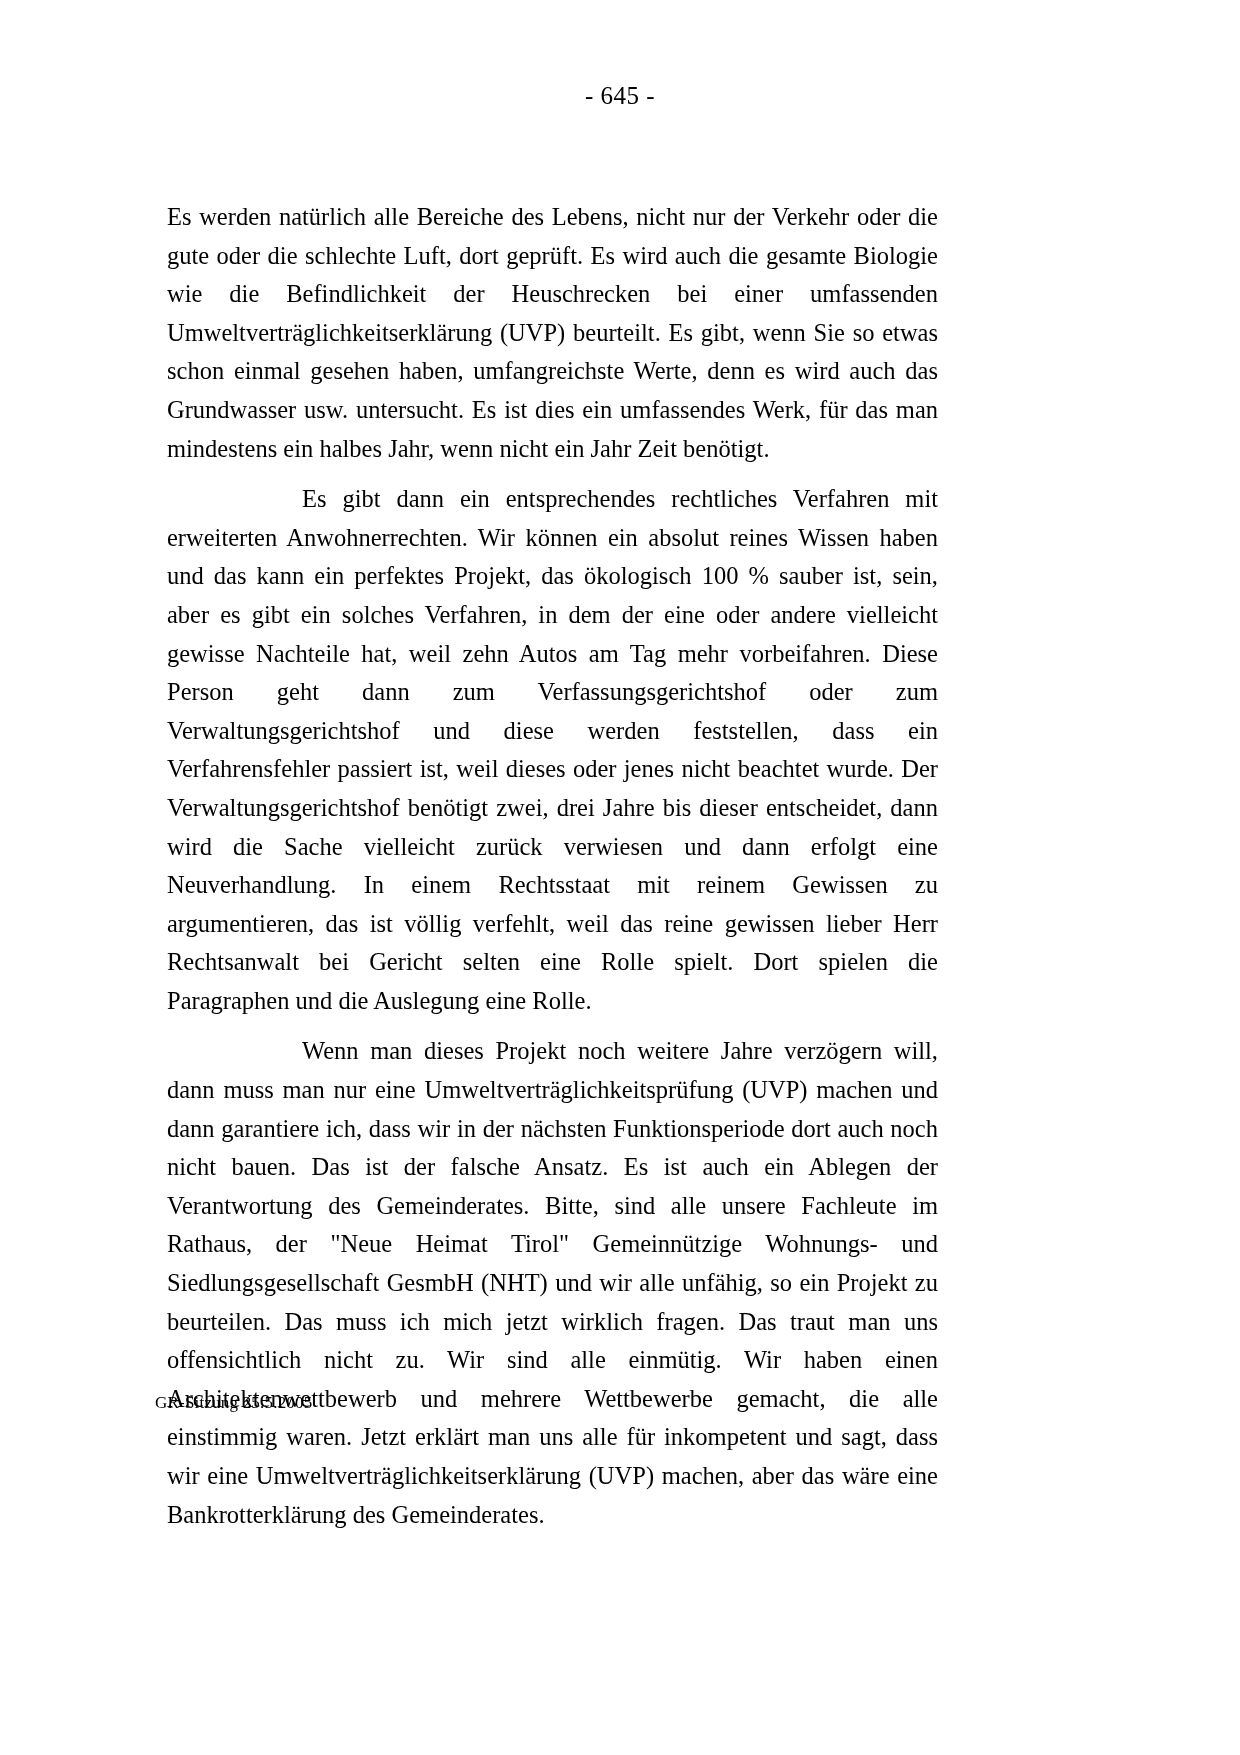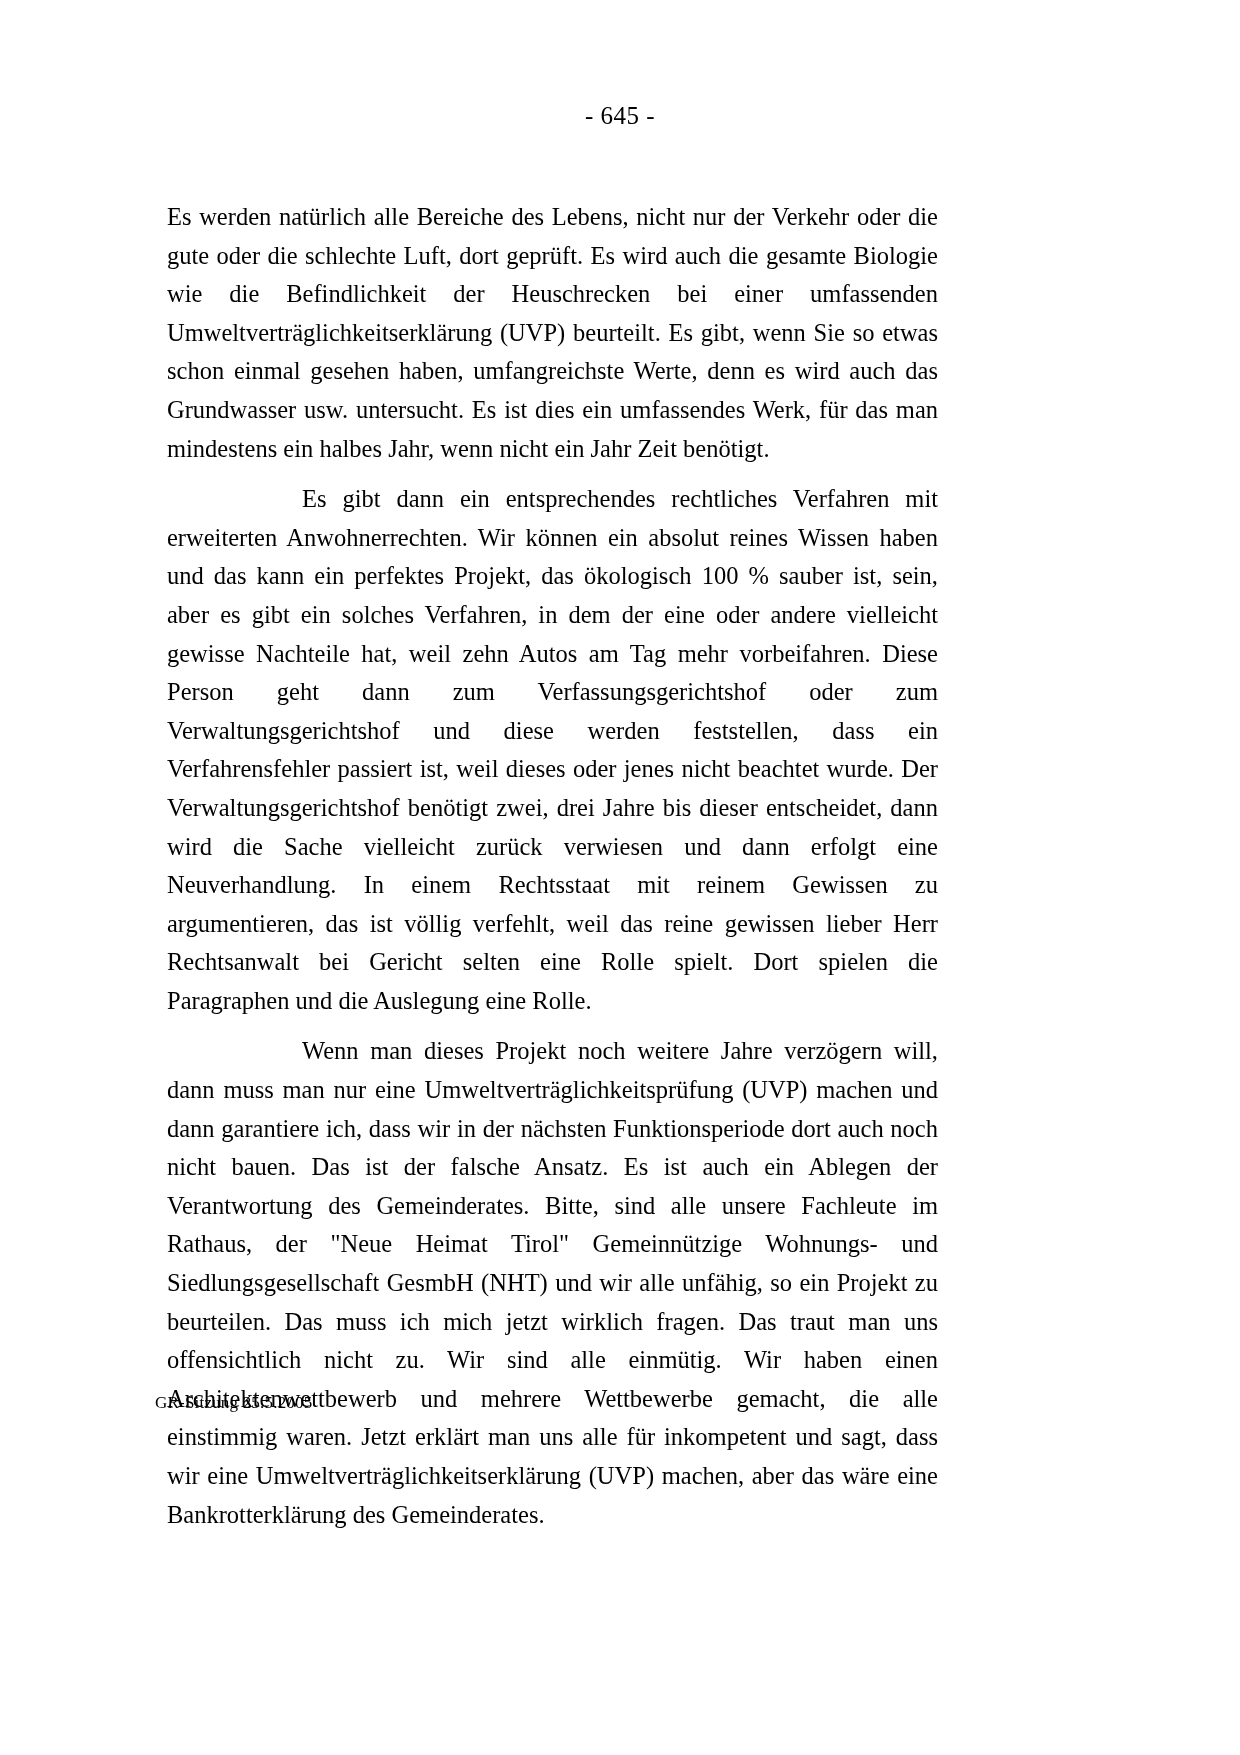--- a/index.html
+++ b/index.html
@@ -24,21 +24,20 @@
     box-sizing: border-box;
   }
   .page-number {
     position: absolute;
     top: 82px;
     left: 0;
     width: 1240px;
     text-align: center;
     font-size: 25px;
     letter-spacing: 0.5px;
-    margin-top: 20px;
   }
   .content {
     position: absolute;
     top: 186px;
     left: 155px;
     width: 795px;
   }
   .para {
     font-size: 24.5px;
     line-height: 38.6px;

